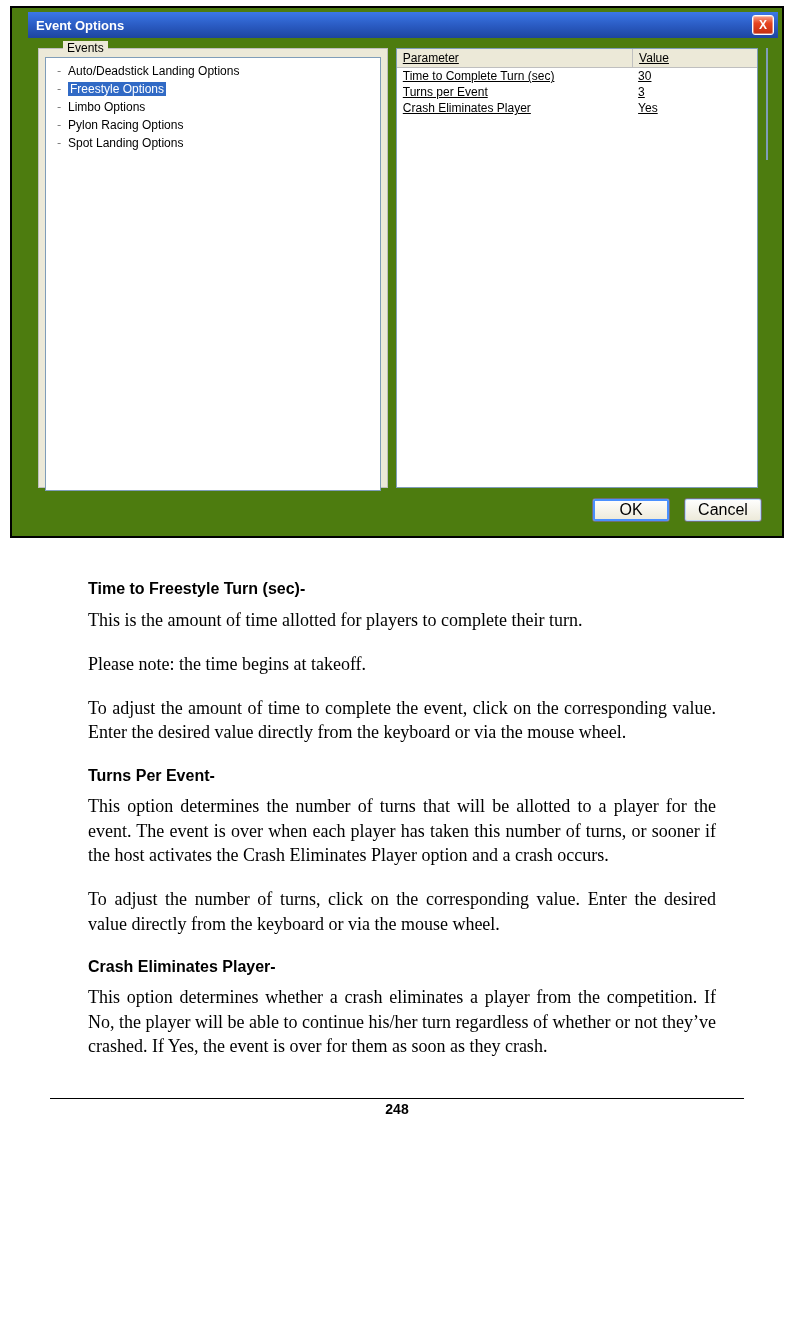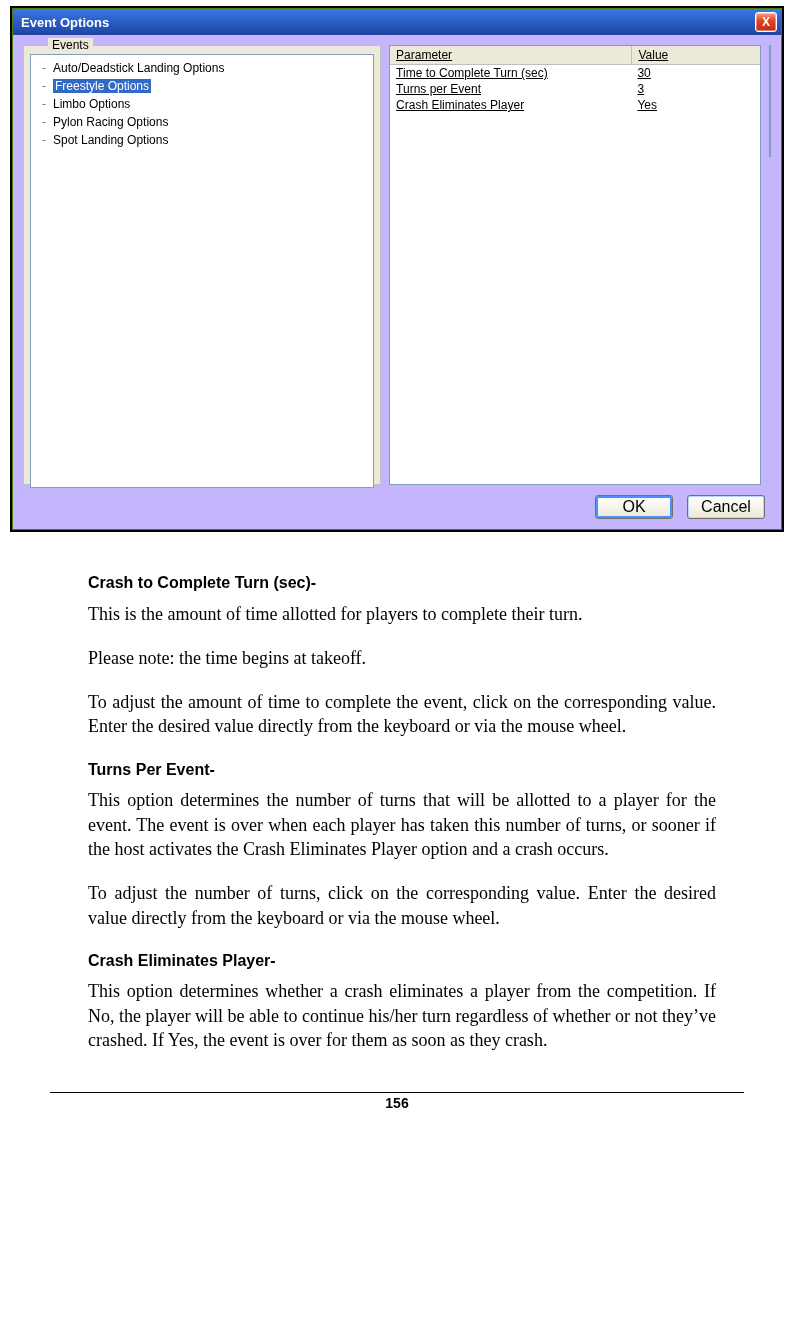--- a/index.html
+++ b/index.html
@@ -13,22 +13,23 @@
   }
   .page {
     padding: 6px 10px 0 10px;
   }
   .dialog-outer {
     border: 2px solid #000;
     background: #000;
     margin-bottom: 40px;
   }
   .dialog {
-    background: #c4b5fd;
-    border: 1px solid #4d7c0f;
+    background: #4d7c0f;
+    border: 4px solid #4d7c0f;
+    padding-left: 12px;
   }
   .titlebar {
     background: linear-gradient(to bottom, #3b78e7, #2b5cc4 50%, #1d45a0);
     color: #fff;
     display: flex;
     align-items: center;
     justify-content: space-between;
     padding: 3px 4px 3px 8px;
     font-weight: bold;
     font-size: 13px;
@@ -257,28 +258,28 @@
         </div>
         <div class="button-row">
           <button class="winbtn default">OK</button>
           <button class="winbtn">Cancel</button>
         </div>
       </div>
     </div>
   </div>
 
   <div class="doc">
-    <h4>Crash to Complete Turn (sec)-</h4>
+    <h4>Time to Freestyle Turn (sec)-</h4>
     <p>This is the amount of time allotted for players to complete their turn.</p>
     <p>Please note:  the time begins at takeoff.</p>
     <p>To adjust the amount of time to complete the event, click on the corresponding value.  Enter the desired value directly from the keyboard or via the mouse wheel.</p>
 
     <h4>Turns Per Event-</h4>
     <p>This option determines the number of turns that will be allotted to a player for the event.  The event is over when each player has taken this number of turns, or sooner if the host activates the Crash Eliminates Player option and a crash occurs.</p>
     <p>To adjust the number of turns, click on the corresponding value.  Enter the desired value directly from the keyboard or via the mouse wheel.</p>
 
     <h4>Crash Eliminates Player-</h4>
     <p>This option determines whether a crash eliminates a player from the competition.  If No, the player will be able to continue his/her turn regardless of whether or not they’ve crashed.  If Yes, the event is over for them as soon as they crash.</p>
   </div>
 </div>
 
 <div class="footer-line"></div>
-<div class="page-number">156</div>
+<div class="page-number">248</div>
 
 </body></html>

